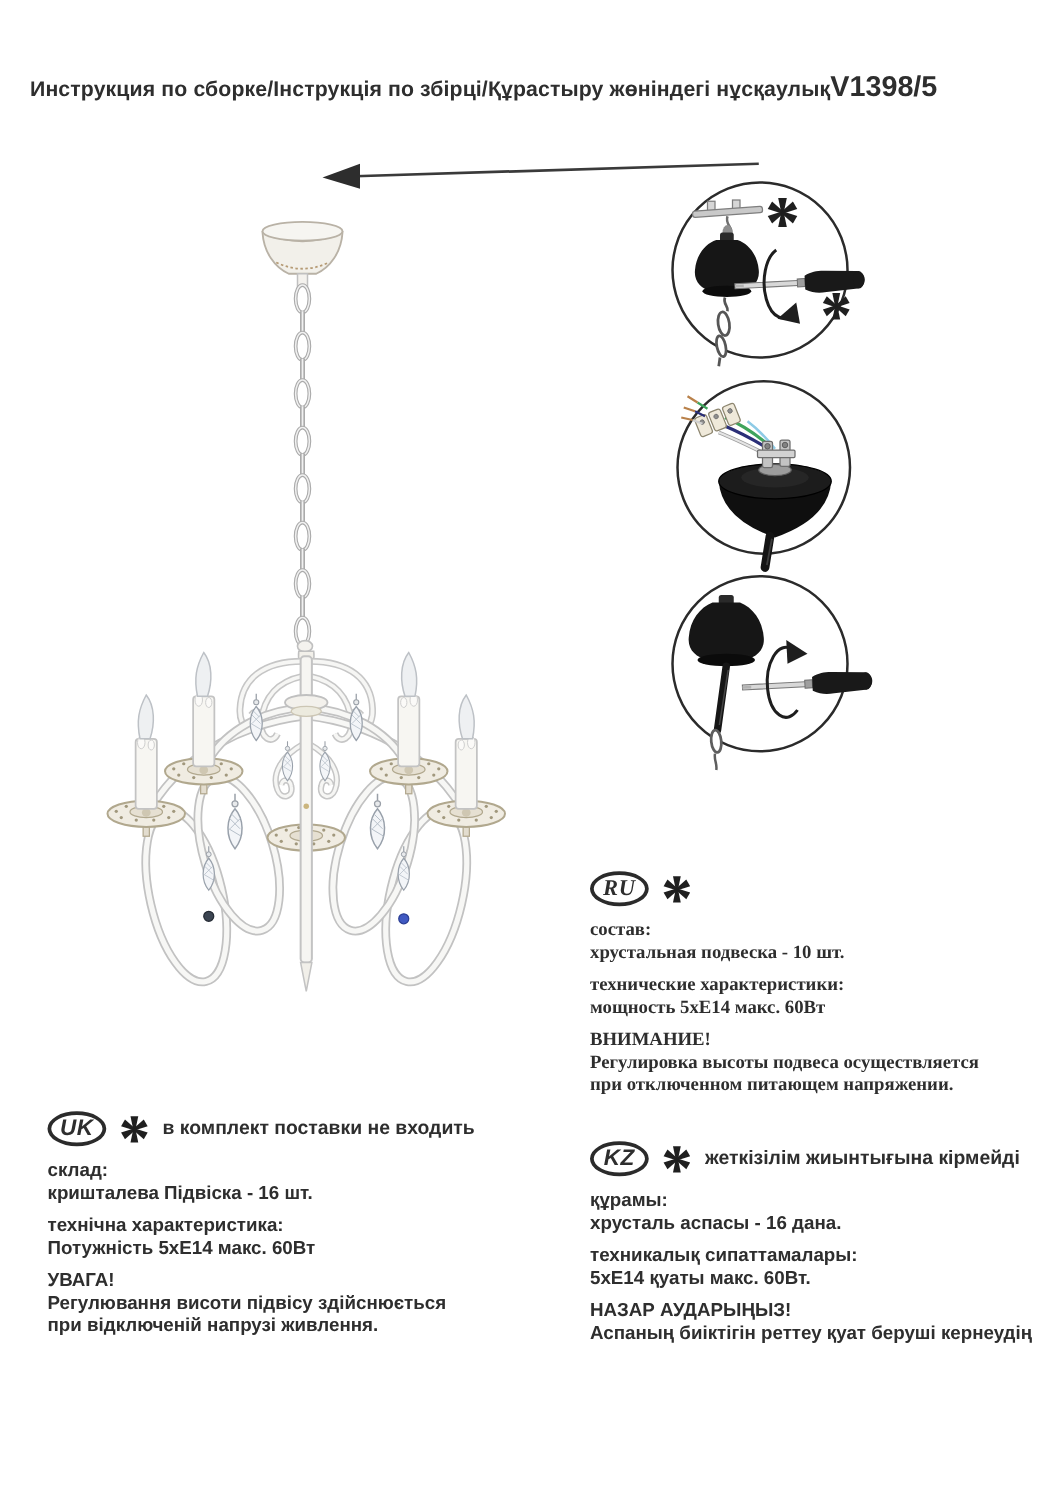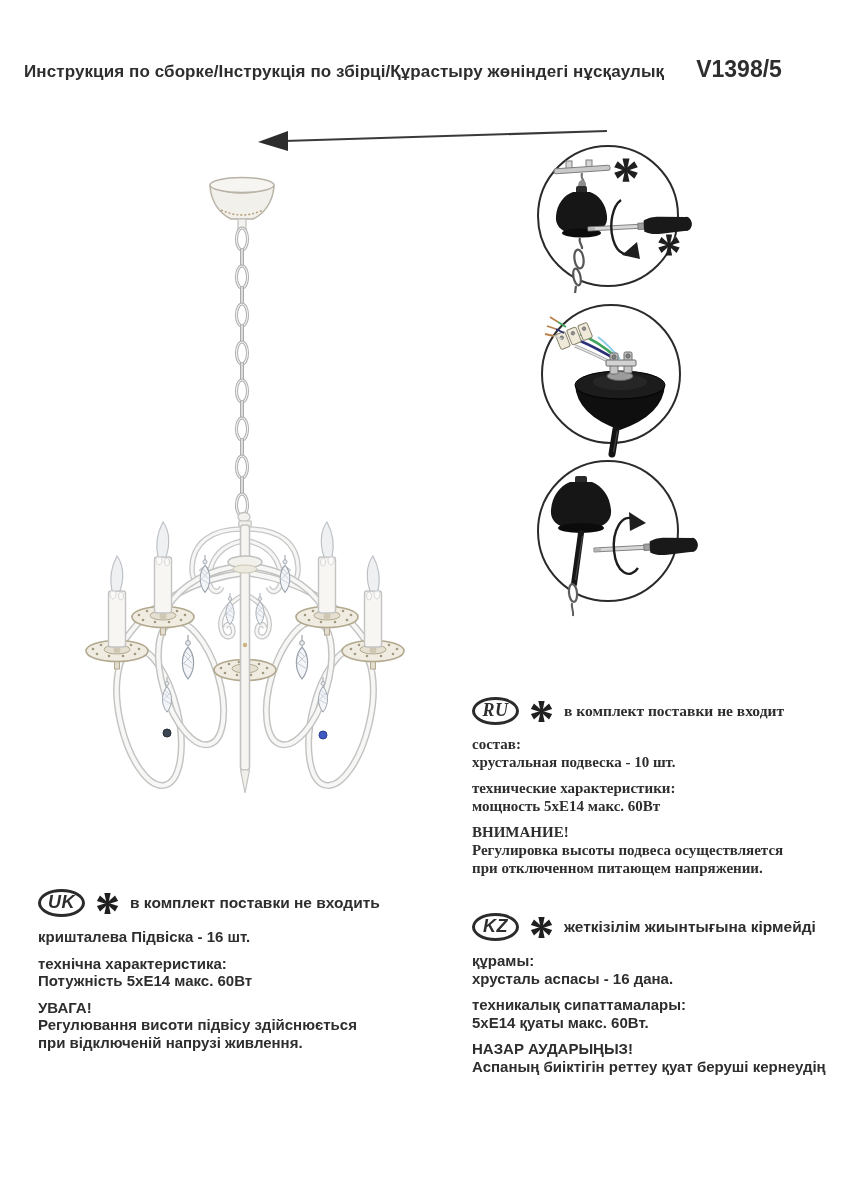--- a/index.html
+++ b/index.html
@@ -3,21 +3,21 @@
 <meta charset="utf-8">
 <style>
   html,body{margin:0;padding:0;}
   body{
     width:848px;height:1200px;position:relative;background:#ffffff;
     font-family:"Liberation Sans",sans-serif;font-weight:bold;color:#2e2e2e;
     overflow:hidden;
   }
   .abs{position:absolute;}
   
-  .title{left:24px;top:56px;width:816px;white-space:nowrap;display:flex;align-items:baseline;gap:32px;}
+  .title{left:24px;top:56px;width:816px;white-space:nowrap;display:flex;align-items:baseline;}
   .title-main{font-size:17px;letter-spacing:0.1px;}
   .title-model{font-size:23px;margin-left:0;}
   
   .lang-head{display:flex;align-items:center;gap:11px;margin-bottom:11px;}
   .badge{
     width:47px;height:28px;border:3px solid #2b2b2b;border-radius:50%;
     display:flex;align-items:center;justify-content:center;
     font-size:18px;font-style:italic;letter-spacing:0.5px;flex:0 0 auto;
     box-sizing:border-box;padding-bottom:1px;
   }
@@ -311,21 +311,20 @@
   <use href="#screwdriver" transform="translate(66,94) rotate(-3)"></use>
   <use href="#rot-cw" transform="translate(97,90)"></use>
 </svg>
 
 <section class="abs" id="sec-ru">
   <div class="lang-head">
     <span class="badge">RU</span>
     <svg class="ast" viewBox="-17 -17 34 34">
         <use href="#ast6"></use>
       </svg>
-    <span class="note">в комплект поставки не входит</span>
   </div>
   <p class="grp">
     <span class="line">состав:</span>
     <span class="line">хрустальная подвеска - 10 шт.</span>
   </p>
   <p class="grp">
     <span class="line">технические характеристики:</span>
     <span class="line">мощность 5хЕ14 макс. 60Вт</span>
   </p>
   <p class="grp">
@@ -337,20 +336,21 @@
 
 <section class="abs" id="sec-uk">
   <div class="lang-head">
     <span class="badge">UK</span>
     <svg class="ast" viewBox="-17 -17 34 34">
         <use href="#ast6"></use>
       </svg>
     <span class="note">в комплект поставки не входить</span>
   </div>
   <p class="grp">
+    <span class="line">склад:</span>
     <span class="line">кришталева Підвіска - 16 шт.</span>
   </p>
   <p class="grp">
     <span class="line">технічна характеристика:</span>
     <span class="line">Потужність 5хЕ14 макс. 60Вт</span>
   </p>
   <p class="grp">
     <span class="line">УВАГА!</span>
     <span class="line">Регулювання висоти підвісу здійснюється</span>
     <span class="line">при відключеній напрузі живлення.</span>

